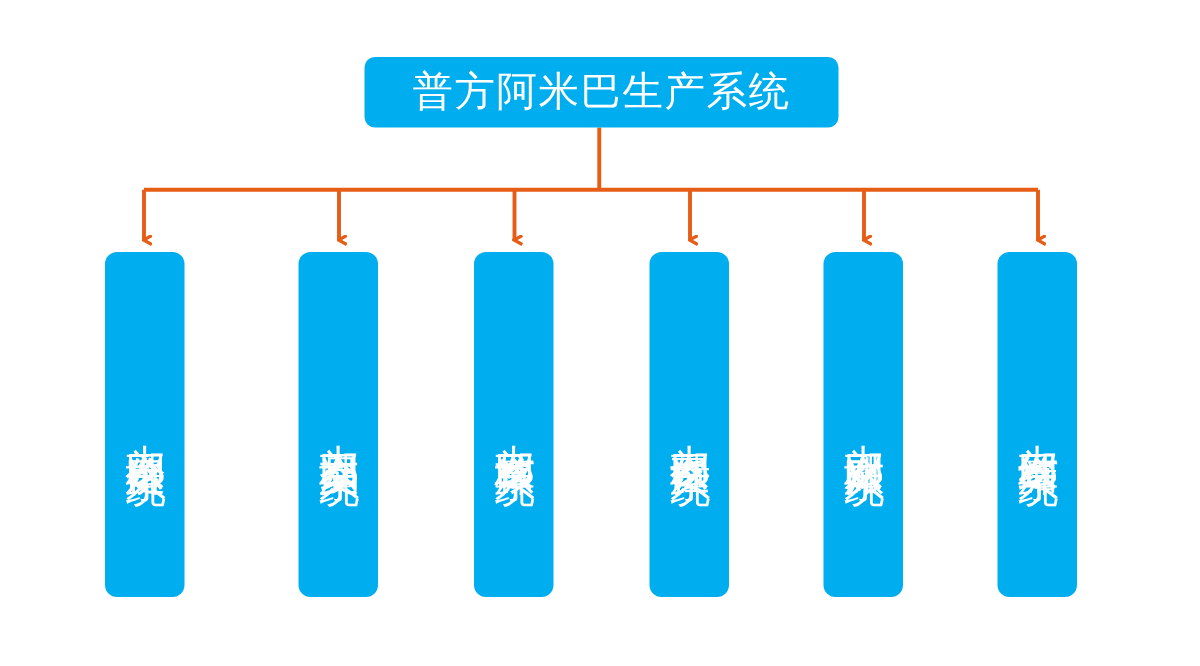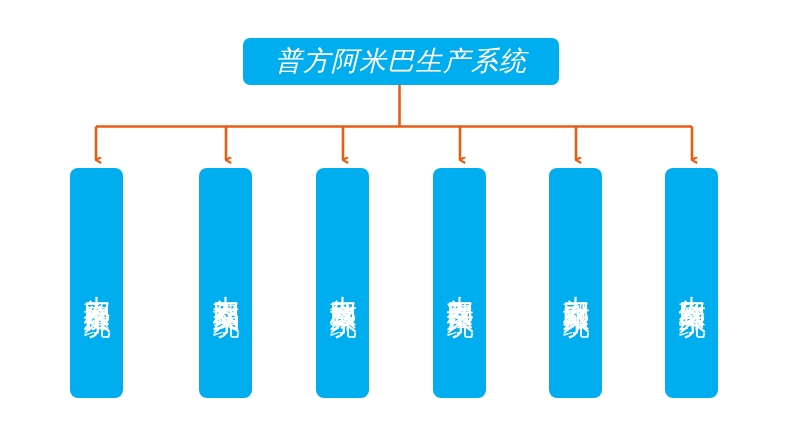--- a/index.html
+++ b/index.html
@@ -23,21 +23,20 @@
     left: 243px;
     top: 38px;
     width: 316px;
     height: 47px;
     background: #00ADEE;
     border-radius: 7px;
     display: flex;
     align-items: center;
     justify-content: center;
     box-sizing: border-box;
-    font-style: italic;
   }
   .root-label {
     color: #ffffff;
     font-size: 27px;
     line-height: 1;
     letter-spacing: 1px;
     white-space: nowrap;
     font-weight: 400;
   }
   

